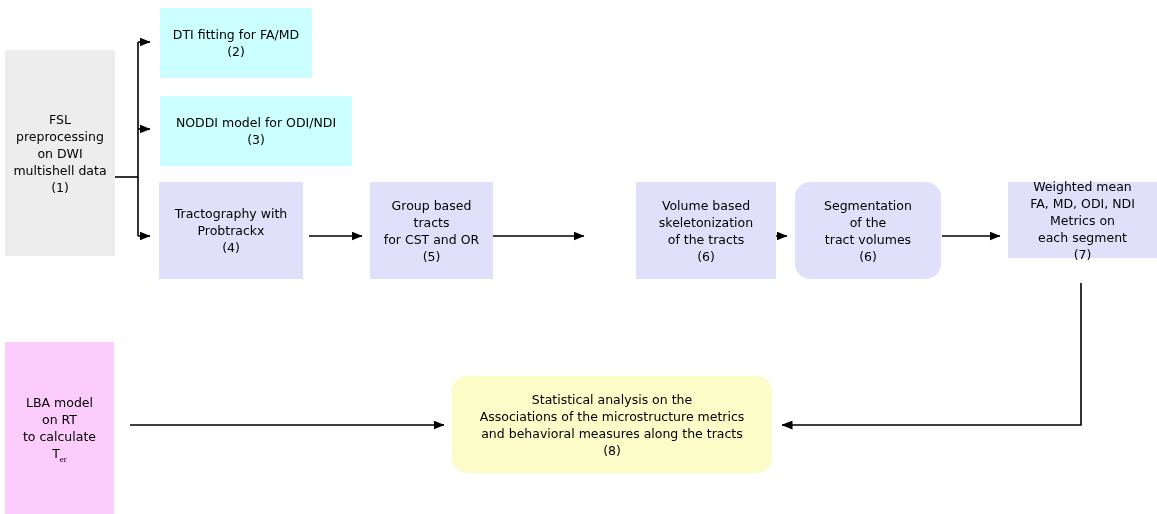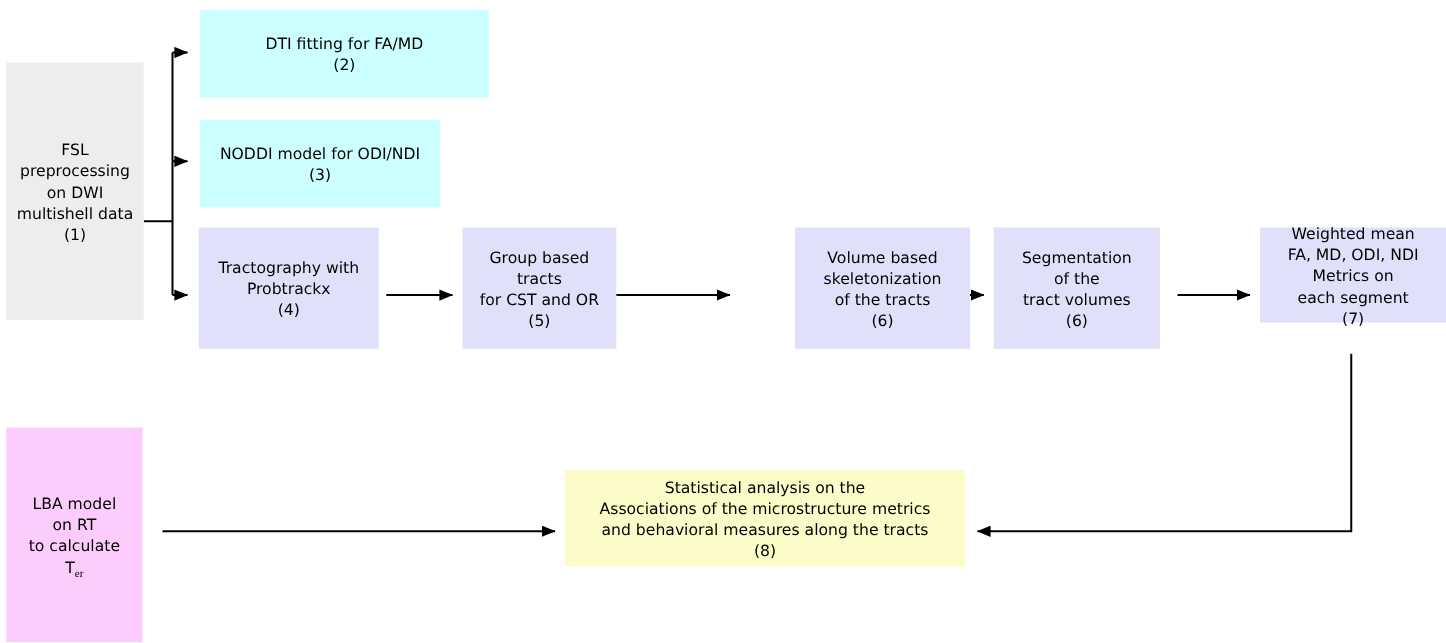--- a/index.html
+++ b/index.html
@@ -82,55 +82,55 @@
 
     <path d="M130,425 L444,425" stroke="#000000" stroke-width="1.6" fill="none" marker-end="url(#arrow)"></path>
   </svg>
 
   <div class="node n-gray" style="left:5px; top:50px; width:110px; height:206px;">FSL
 preprocessing
 on DWI
 multishell data
 (1)</div>
 
-  <div class="node n-cyan" style="left:160px; top:8px; width:231px; height:70px;">DTI fitting for FA/MD
+  <div class="node n-cyan" style="left:160px; top:8px; width:152px; height:70px;">DTI fitting for FA/MD
 (2)</div>
 
   <div class="node n-cyan" style="left:160px; top:96px; width:192px; height:70px;">NODDI model for ODI/NDI
 (3)</div>
 
   <div class="node n-lav" style="left:159px; top:182px; width:144px; height:97px;">Tractography with
 Probtrackx
 (4)</div>
 
   <div class="node n-lav" style="left:370px; top:182px; width:123px; height:97px;">Group based tracts
 for CST and OR
 (5)</div>
 
   <div class="node n-lav" style="left:592px; top:182px; width:140px; height:97px;margin-left:44px;">Volume based
 skeletonization
 of the tracts
 (6)</div>
 
-  <div class="node n-lav" style="left:795px; top:182px; width:133px; height:97px;">Segmentation
+  <div class="node n-lav" style="left:795px; top:182px; width:146px; height:97px;border-radius:15px;">Segmentation
 of the
 tract volumes
 (6)</div>
 
   <div class="node n-lav" style="left:1008px; top:182px; width:149px; height:76px;">Weighted mean
 FA, MD, ODI, NDI
 Metrics on
 each segment
 (7)</div>
 
   <div class="node n-pink" style="left:5px; top:342px; width:109px; height:172px; flex-direction:column;">
     <span>LBA model</span>
     <span>on RT</span>
     <span>to calculate</span>
     <span><span>T</span><span class="sub">er</span></span>
   </div>
 
-  <div class="node n-yellow" style="left:452px; top:376px; width:320px; height:77px;">Statistical analysis on the
+  <div class="node n-yellow" style="left:452px; top:376px; width:320px; height:97px;border-radius:15px;">Statistical analysis on the
 Associations of the microstructure metrics
 and behavioral measures along the tracts
 (8)</div>
 
 </div>
 
 </body></html>

